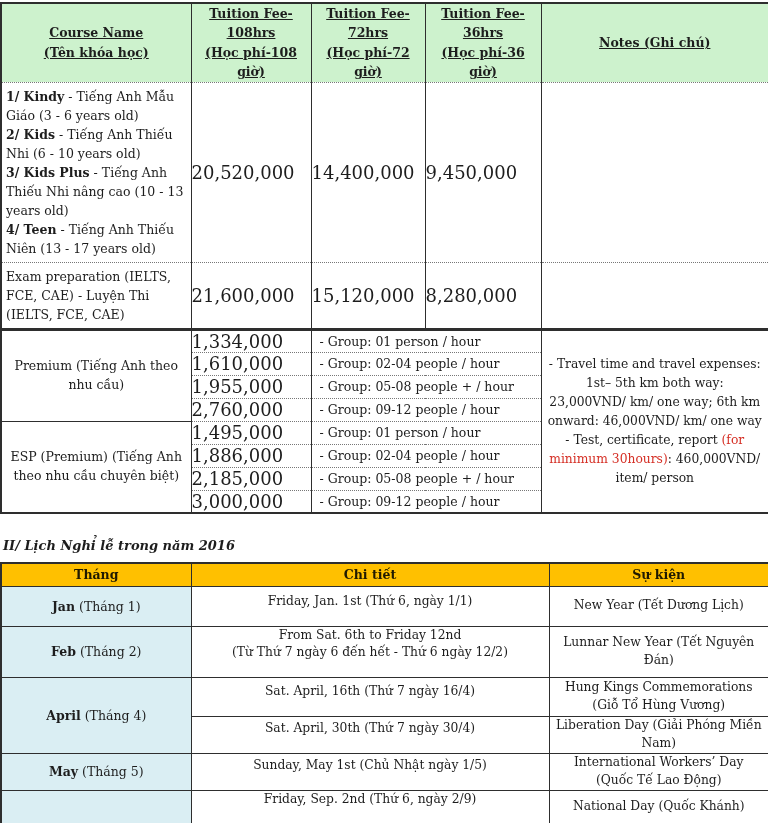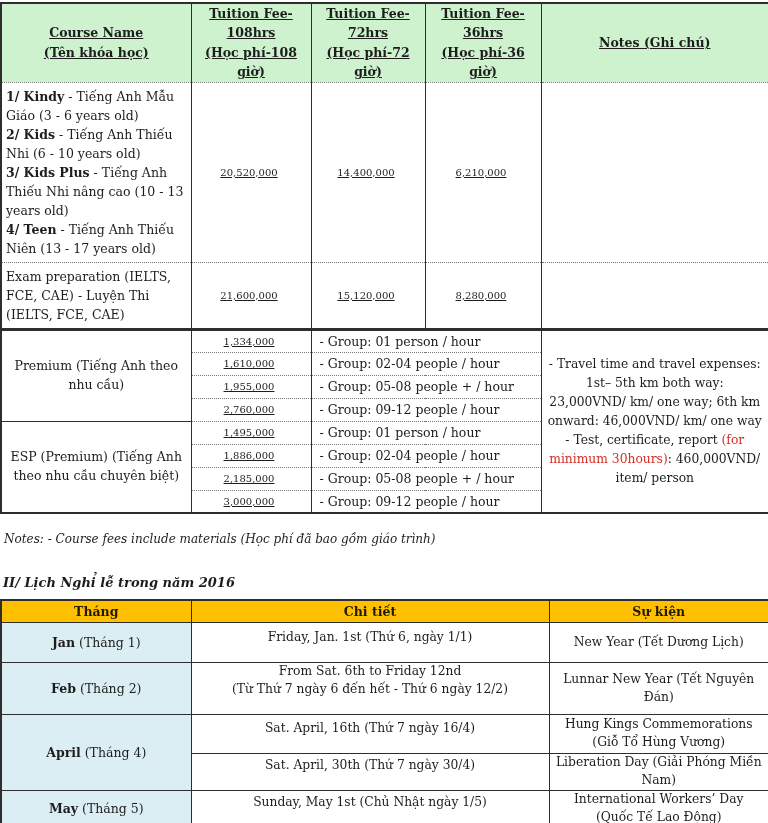--- a/index.html
+++ b/index.html
@@ -27,21 +27,21 @@
     text-align:center;vertical-align:middle;height:58px;line-height:1.55;
     border-bottom:1px dotted var(--dot);
     text-decoration:underline;
   }
   .fee-table tr.r-kids td{border-top:1px dotted var(--dot);border-bottom:1px dotted var(--dot);height:166px;}
   .fee-table tr.r-exam td{border-top:1px dotted var(--dot);border-bottom:3px solid var(--line);height:60px;}
   .fee-table td.sub{border-top:1px dotted var(--dot);border-bottom:1px dotted var(--dot);}
   .fee-table tr.pr{height:23px;}
   .course{font-size:12.5px;line-height:1.52;text-align:left;vertical-align:middle;padding:4px 3px 4px 4px;}
   .course .ci{display:block;}
-  .fee{font-size:10px;text-align:center;vertical-align:middle;padding-right:4px;text-decoration:underline;}
+  .fee{font-size:18px;text-align:left;vertical-align:middle;padding-right:4px;}
   .group{font-size:12.5px;text-align:left;vertical-align:middle;padding-left:8px;}
   .glabel{
     font-size:12.5px;text-align:center;vertical-align:middle;line-height:1.5;padding:0 4px;
     border-top:1px dotted var(--dot);border-bottom:1px dotted var(--dot);
   }
   .big-notes{
     font-size:12.3px;text-align:center;vertical-align:middle;line-height:1.55;
     padding:4px 5px;border-top:3px solid var(--line);
   }
   .big-notes p{margin:0;}
@@ -100,21 +100,21 @@
 
   <tr class="r-kids">
     <td class="course">
       <span class="ci"><b>1/ Kindy</b><span> - Tiếng Anh Mẫu Giáo (3 - 6 years old)</span></span>
       <span class="ci"><b>2/ Kids</b><span> - Tiếng Anh Thiếu Nhi (6 - 10 years old)</span></span>
       <span class="ci"><b>3/ Kids Plus</b><span> - Tiếng Anh Thiếu Nhi nâng cao (10 - 13 years old)</span></span>
       <span class="ci"><b>4/ Teen</b><span> - Tiếng Anh Thiếu Niên (13 - 17 years old)</span></span>
     </td>
     <td class="fee">20,520,000</td>
     <td class="fee">14,400,000</td>
-    <td class="fee">6,210,000</td>
+    <td class="fee">9,450,000</td>
     <td></td>
   </tr>
 
   <tr class="r-exam">
     <td class="course">Exam preparation (IELTS, FCE, CAE) - Luyện Thi (IELTS, FCE, CAE)</td>
     <td class="fee">21,600,000</td>
     <td class="fee">15,120,000</td>
     <td class="fee">8,280,000</td>
     <td></td>
   </tr>
@@ -155,21 +155,20 @@
     <td class="group sub" colspan="2">- Group: 05-08 people + / hour</td>
   </tr>
   <tr class="pr">
     <td class="fee sub">3,000,000</td>
     <td class="group sub" colspan="2">- Group: 09-12 people / hour</td>
   </tr>
   </tbody>
 </table>
 
 <div class="footnotes">
-  <div class="fn1">Notes: - Course fees include materials (Học phí đã bao gồm giáo trình)</div>
 </div>
 
 <div class="sec-heading">II/ Lịch Nghỉ  lễ trong năm 2016</div>
 
 <table class="holiday-table">
   <colgroup>
       <col style="width:190px">
       <col style="width:358px">
       <col style="width:220px">
     </colgroup>

